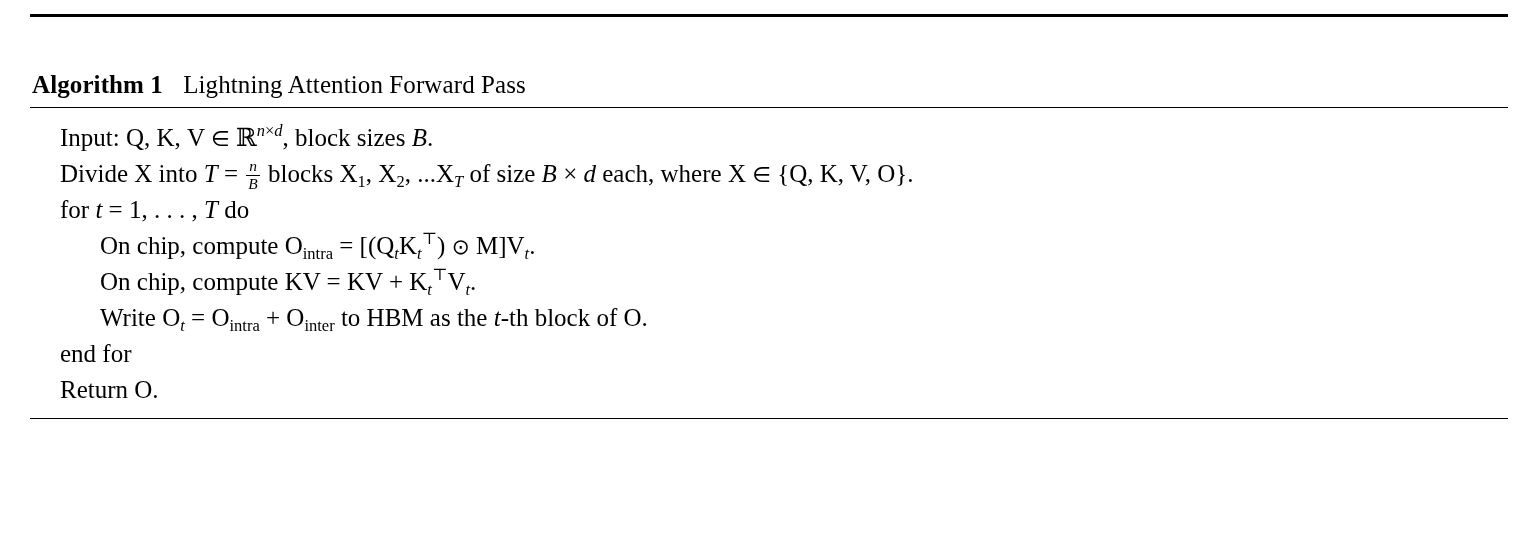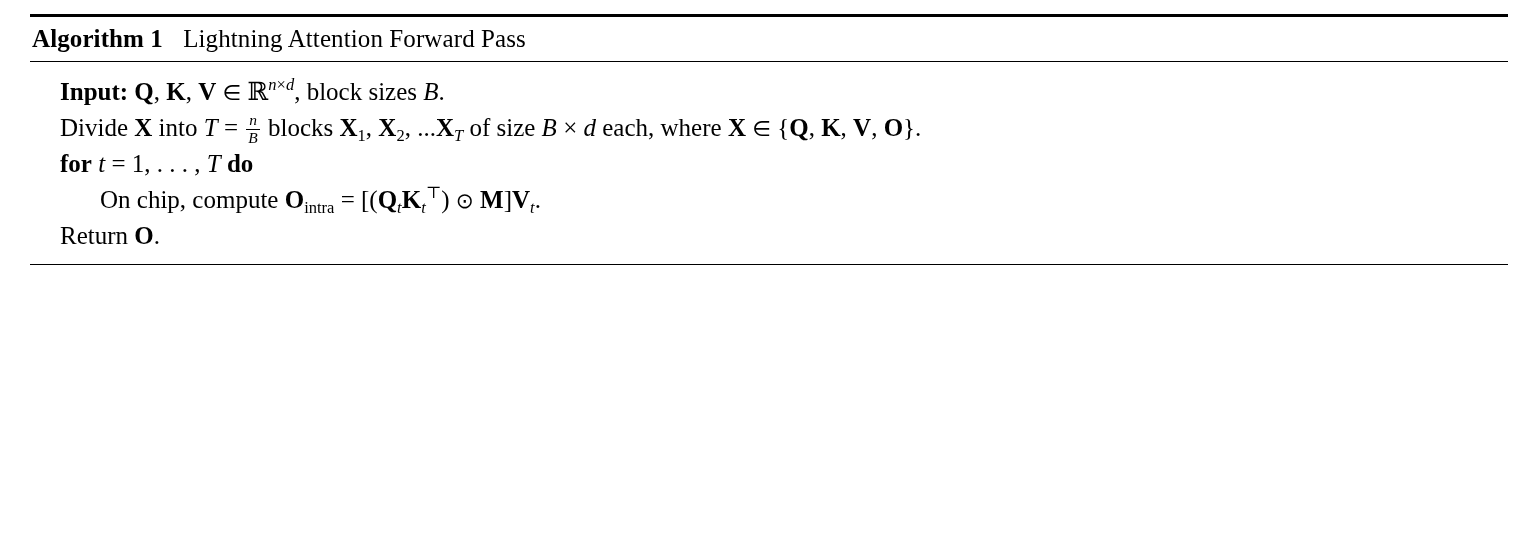--- a/index.html
+++ b/index.html
@@ -29,37 +29,38 @@
   }
   .rule-bottom {
     border-top: 1.5px solid #000;
     width: 100%;
   }
   .caption {
     font-size: 25px;
     line-height: 1.0;
     padding: 9px 2px 10px 2px;
     letter-spacing: 0.1px;
+    margin-top: 46px;
   }
   .caption .algo-label {
     font-weight: bold;
   }
   .body-lines {
     padding: 12px 2px 10px 2px;
     font-size: 25px;
     line-height: 1.44;
   }
   .line {
     white-space: nowrap;
     padding-left: 28px;
   }
   .line.indent-1 {
     padding-left: 68px;
   }
-  .bf { font-weight: bold; }
+  .bf { font-weight: normal; }
   .it { font-style: italic; }
   .up { font-style: normal; margin-top: 26px; }
   
   .frac {
     display: inline-block;
     vertical-align: -0.42em;
     text-align: center;
     font-size: 0.62em;
     line-height: 1.08;
     margin: 0 2px;
@@ -109,22 +110,31 @@
     <div class="line">
       <span class="bf">for</span> <span class="it">t</span> = 1, . . . , <span class="it">T</span> <span class="bf">do</span>
     </div>
 
 
     <div class="line indent-1">
       On chip, compute <span class="bf">O</span><sub class="up">intra</sub> = [(<span class="bf">Q</span><sub><span class="it">t</span></sub><span class="bf">K</span><sub><span class="it">t</span></sub><sup>⊤</sup>) <span class="op">⊙</span> <span class="bf">M</span>]<span class="bf">V</span><sub><span class="it">t</span></sub>.
     </div>
 
 
+    <div class="line indent-1">
+      On chip, compute <span class="bf">KV</span> = <span class="bf">KV</span> + <span class="bf">K</span><sub><span class="it">t</span></sub><sup>⊤</sup><span class="bf">V</span><sub><span class="it">t</span></sub>.
+    </div>
 
+    <div class="line indent-1">
+      Write <span class="bf">O</span><sub><span class="it">t</span></sub> = <span class="bf">O</span><sub class="up">intra</sub> + <span class="bf">O</span><sub class="up">inter</sub> to HBM as the <span class="it">t</span>-th block of <span class="bf">O</span>.
+    </div>
 
+    <div class="line">
+      <span class="bf">end for</span>
+    </div>
 
     <div class="line">
       Return <span class="bf">O</span>.
     </div>
 
   </div>
 
   <div class="rule-bottom"></div>
 
 </div>

